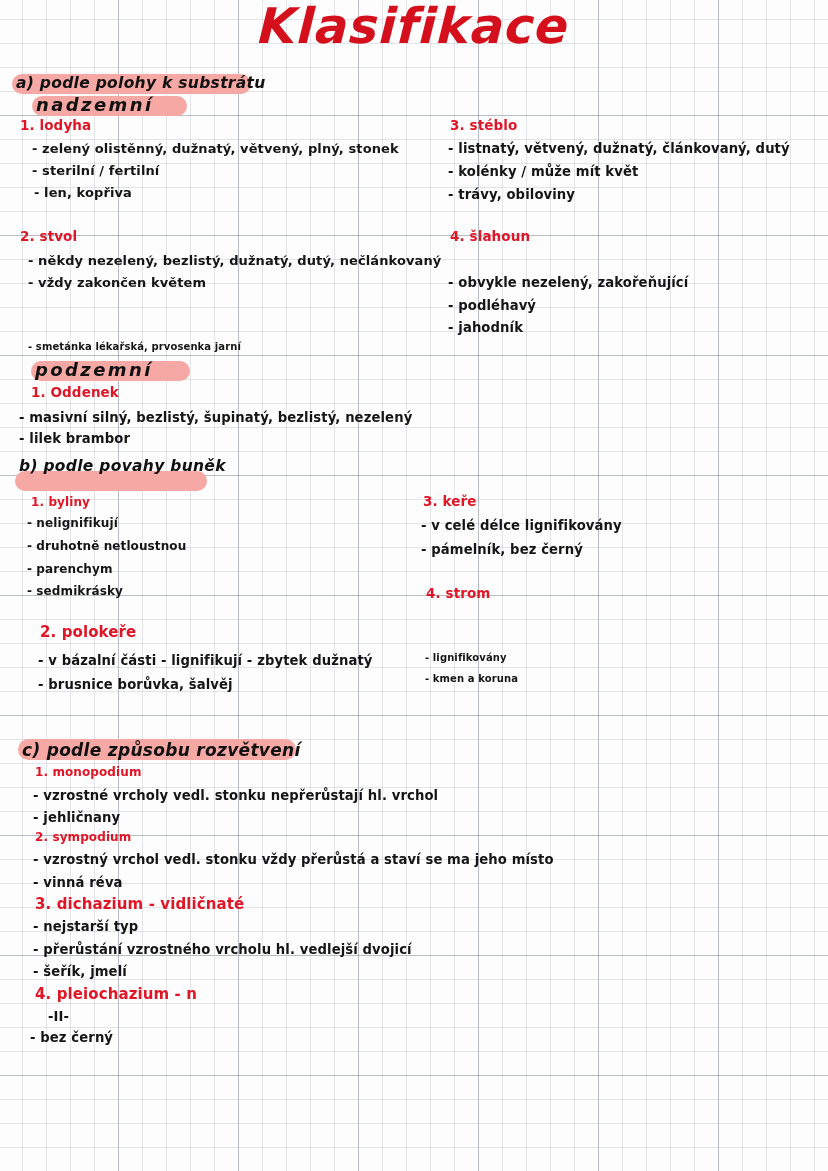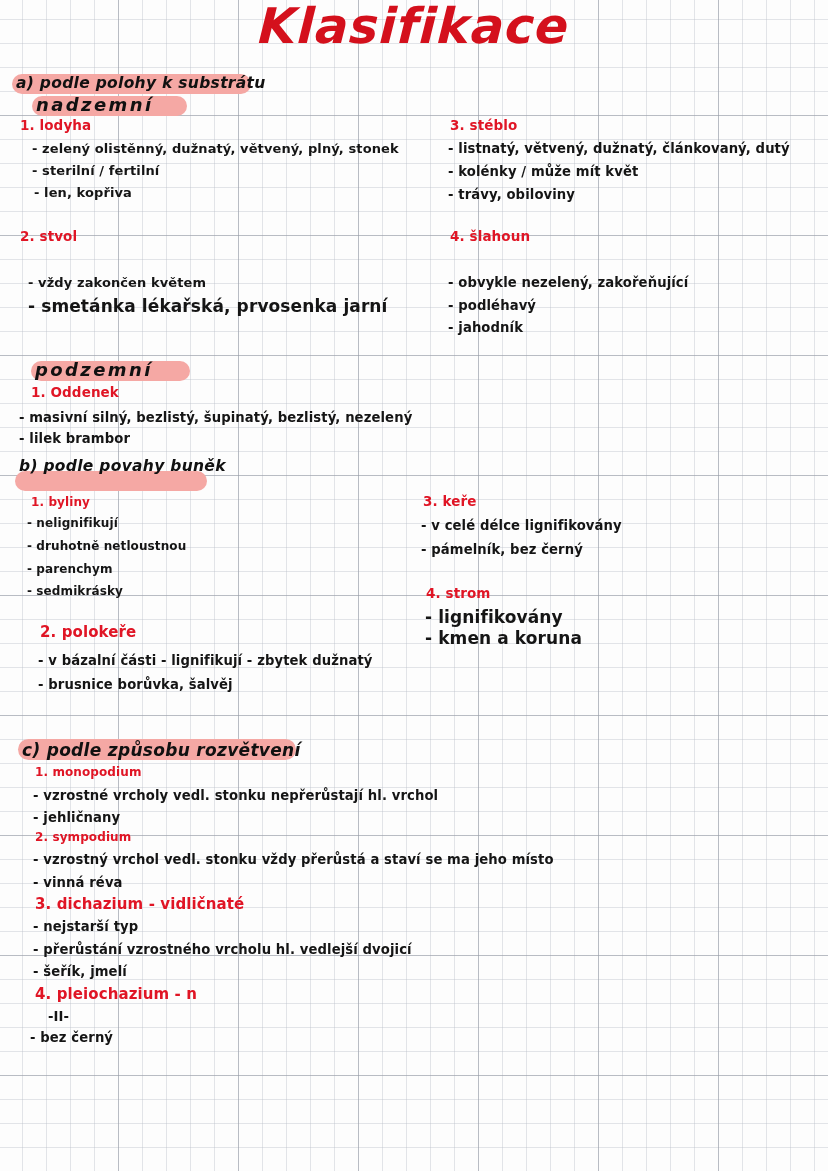--- a/index.html
+++ b/index.html
@@ -89,41 +89,42 @@
   }
   .h-num.big { font-size: 15px; }
   .h-num.bigger { font-size: 12px; }
   .bullet {
     font-size: 13px;
     font-weight: 700;
     color: #151515;
   }
   .bullet.b13 { font-size: 13.2px; }
   .bullet.b14 { font-size: 12px; }
-  .bullet.small { font-size: 17px; }
+  .bullet.small { font-size: 10px; margin-top: 44px; }
 </style>
 </head>
 <body>
 
 <div id="page">
 
   <div id="title">Klasifikace</div>
 
   <div class="hl" style="left:12px; top:74px; width:239px; height:20px;"></div>
   <div class="hw h-sec above" style="left:16px; top:76px;">a) podle polohy k substrátu</div>
 
   <div class="hl" style="left:32px; top:96px; width:155px; height:20px;"></div>
   <div class="hw h-grp above" style="left:36px; top:96px;">nadzemní</div>
 
   <div class="hw h-num" style="left:20px; top:119px;">1. lodyha</div>
   <div class="hw bullet" style="left:32px; top:142px;">- zelený olistěnný, dužnatý, větvený, plný, stonek</div>
   <div class="hw bullet" style="left:32px; top:164px;">- sterilní / fertilní</div>
   <div class="hw bullet" style="left:34px; top:186px;">- len, kopřiva</div>
 
   <div class="hw h-num" style="left:20px; top:230px;">2. stvol</div>
+  <div class="hw bullet" style="left:28px; top:254px;">- někdy  nezelený, bezlistý, dužnatý, dutý, nečlánkovaný</div>
   <div class="hw bullet" style="left:28px; top:276px;">- vždy zakončen květem</div>
   <div class="hw bullet small" style="left:28px; top:298px;">-  smetánka lékařská, prvosenka jarní</div>
 
   <div class="hw h-num" style="left:450px; top:119px;">3. stéblo</div>
   <div class="hw bullet b13" style="left:448px; top:142px;">- listnatý, větvený, dužnatý, článkovaný, dutý</div>
   <div class="hw bullet b13" style="left:448px; top:165px;">-  kolénky  /  může mít květ</div>
   <div class="hw bullet b13" style="left:448px; top:188px;">- trávy, obiloviny</div>
 
   <div class="hw h-num" style="left:450px; top:230px;">4. šlahoun</div>
   <div class="hw bullet b13" style="left:448px; top:276px;">- obvykle nezelený, zakořeňující</div>

